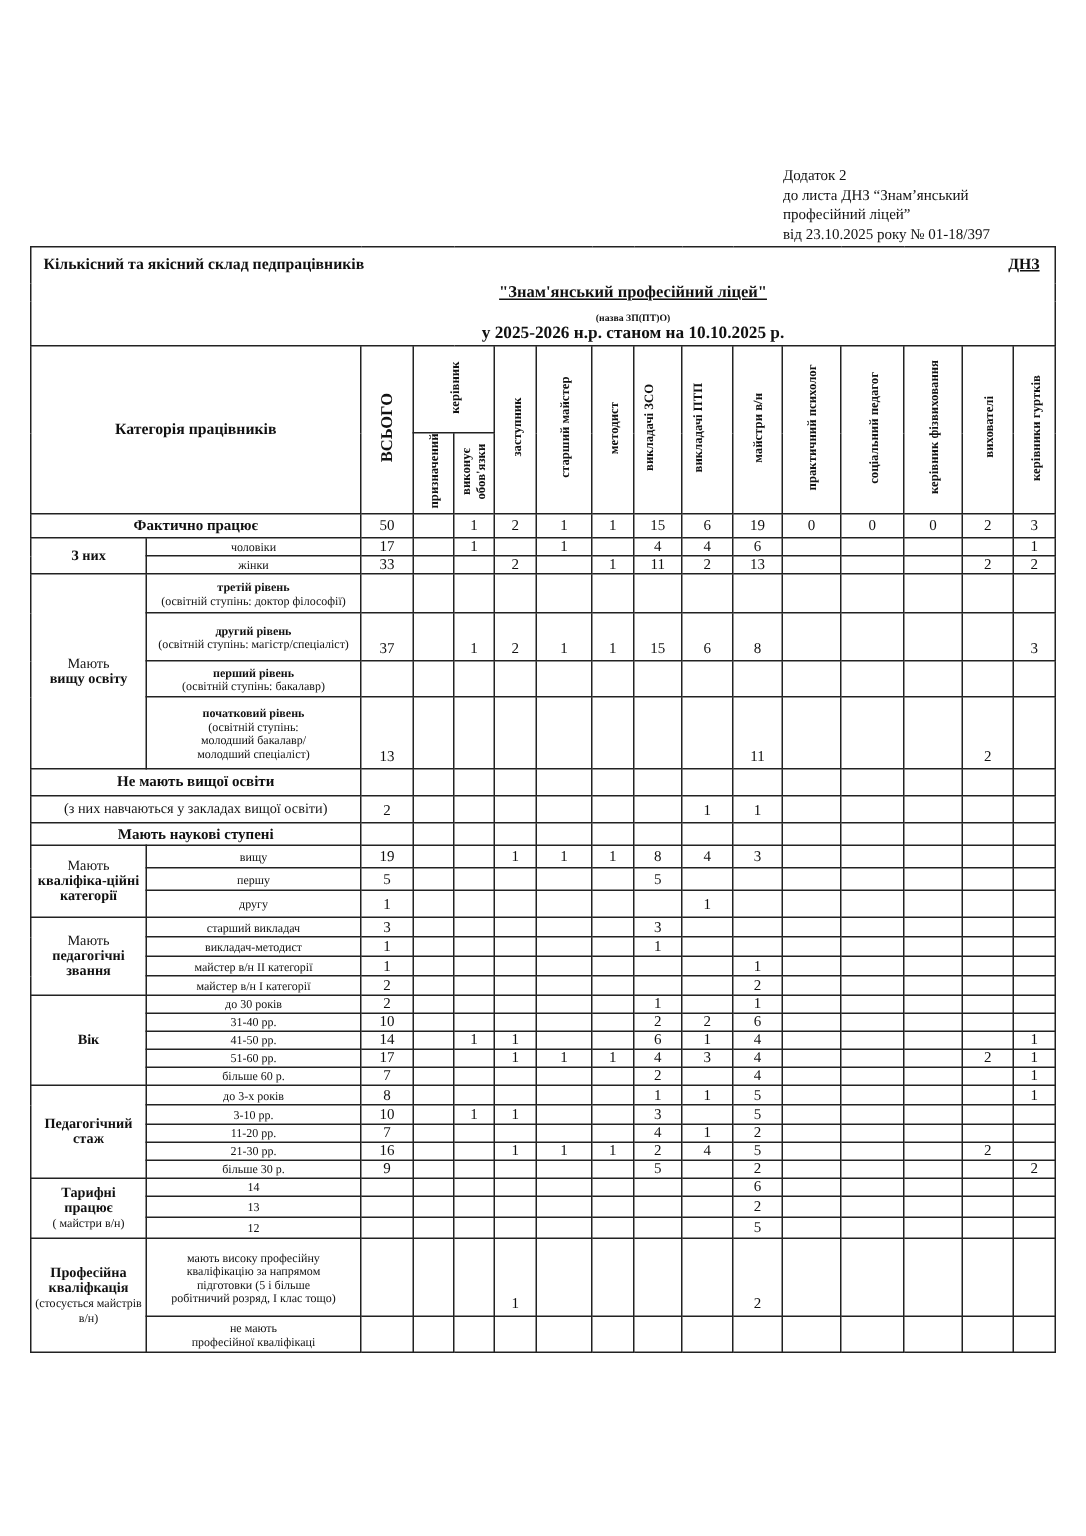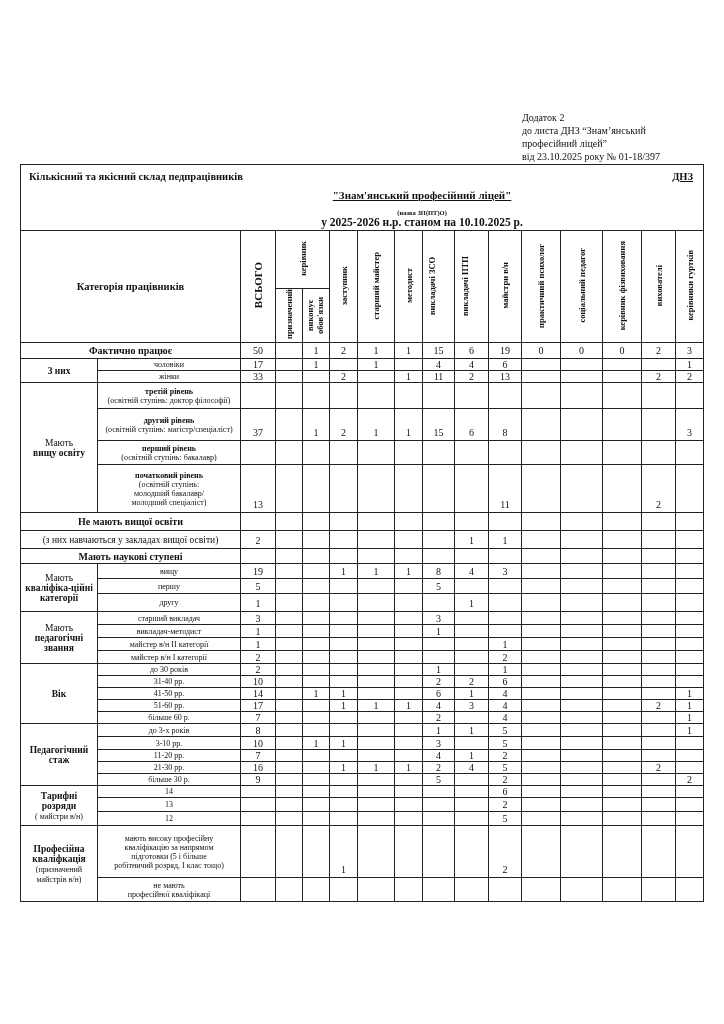--- a/index.html
+++ b/index.html
@@ -551,21 +551,21 @@
           <td class="num">5</td>
           <td class="num"></td>
           <td class="num">2</td>
           <td class="num"></td>
           <td class="num"></td>
           <td class="num"></td>
           <td class="num"></td>
           <td class="num">2</td>
         </tr>
         <tr style="height: 12px;">
-          <td rowspan="3" class="grp"><b>Тарифні</b><br><b>розряди</b><br><span class="sub">( майстри  в/н)</span></td>
+          <td rowspan="3" class="grp"><b>Тарифні</b><br><b>працює</b><br><span class="sub">( майстри  в/н)</span></td>
           <td class="sub">14</td>
           <td class="num"></td>
           <td class="num"></td>
           <td class="num"></td>
           <td class="num"></td>
           <td class="num"></td>
           <td class="num"></td>
           <td class="num"></td>
           <td class="num"></td>
           <td class="num">6</td>
@@ -603,21 +603,21 @@
           <td class="num"></td>
           <td class="num"></td>
           <td class="num">5</td>
           <td class="num"></td>
           <td class="num"></td>
           <td class="num"></td>
           <td class="num"></td>
           <td class="num"></td>
         </tr>
         <tr style="height: 52px;">
-          <td rowspan="2" class="grp"><b>Професійна</b><br><b>кваліфкація</b><br><span class="sub">(призначений майстрів в/н)</span></td>
+          <td rowspan="2" class="grp"><b>Професійна</b><br><b>кваліфкація</b><br><span class="sub">(стосується майстрів в/н)</span></td>
           <td class="sub">
             <div style="padding:0 14px;">мають високу професійну кваліфікацію за напрямом підготовки (5 і більше робітничий розряд, І клас тощо)</div>
           </td>
           <td class="num bottom"></td>
           <td class="num bottom"></td>
           <td class="num bottom"></td>
           <td class="num bottom">1</td>
           <td class="num bottom"></td>
           <td class="num bottom"></td>
           <td class="num bottom"></td>

